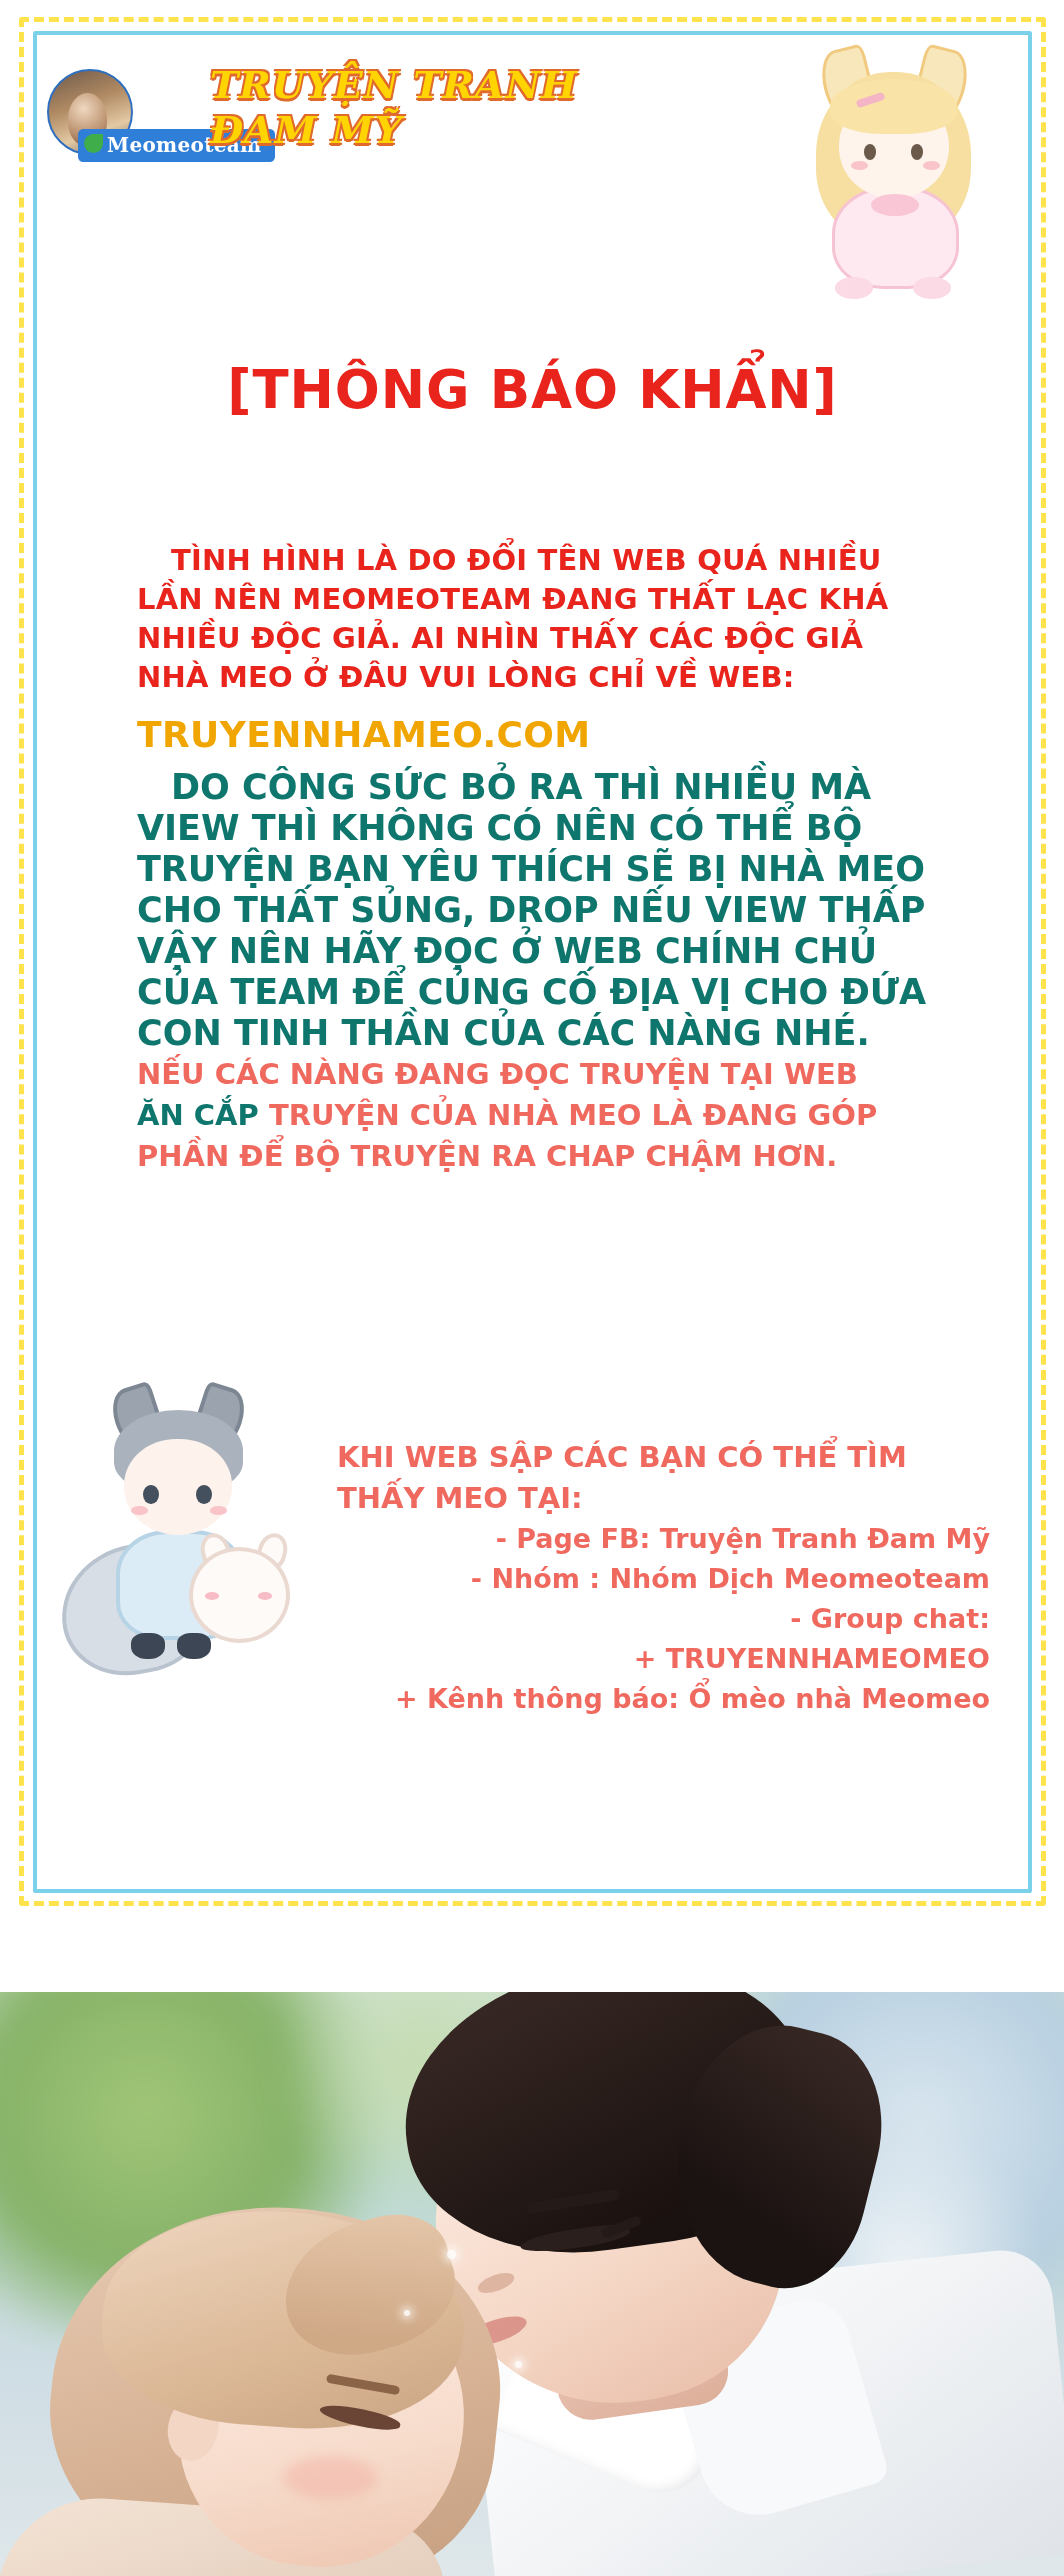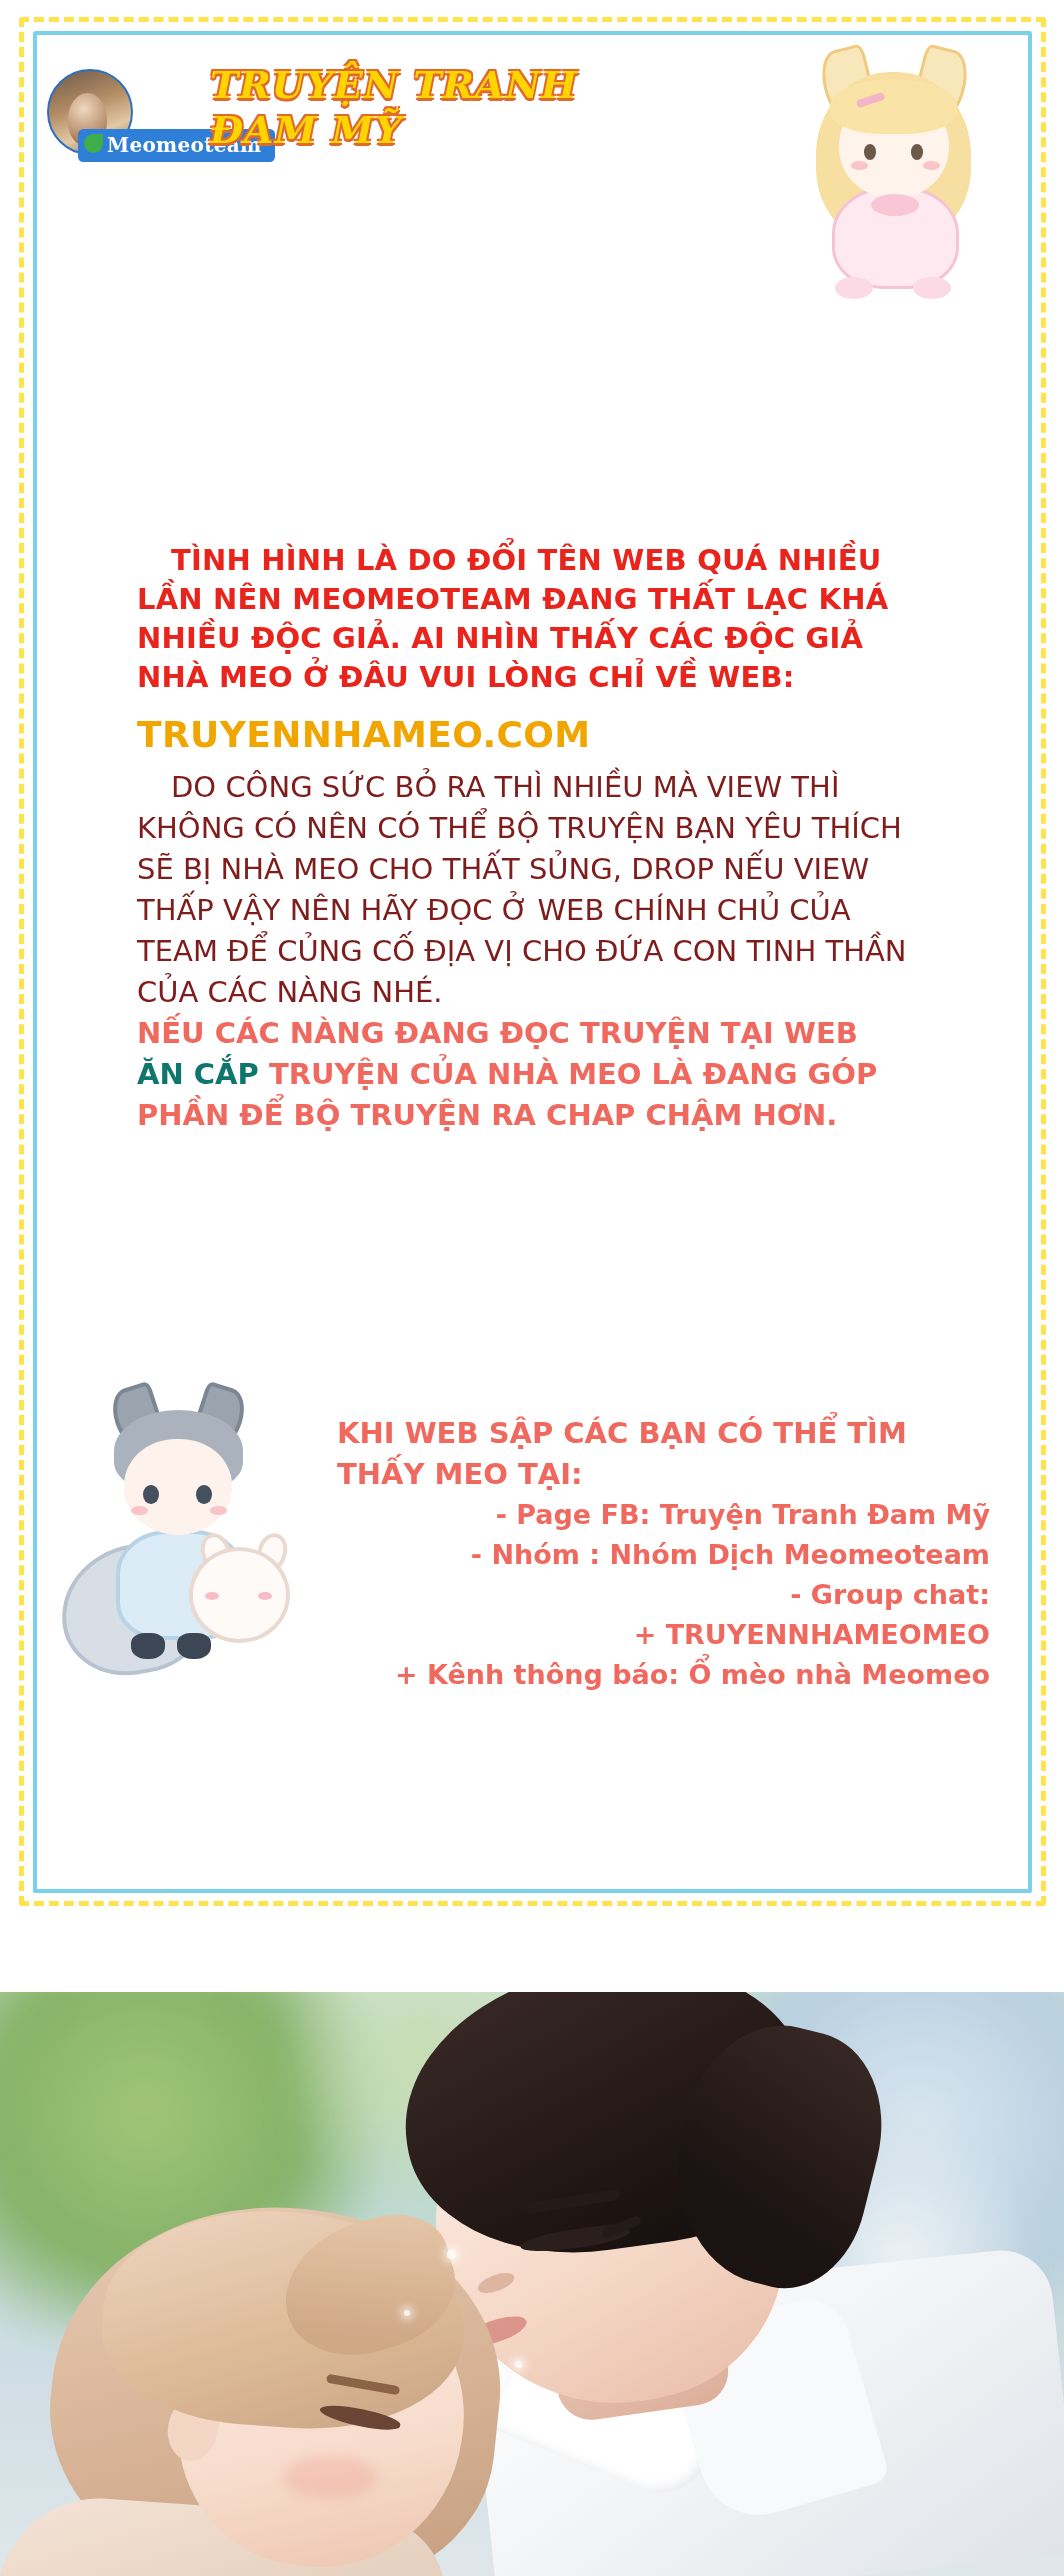--- a/index.html
+++ b/index.html
@@ -232,23 +232,23 @@
   }
   .site-link {
     color: #f0a500;
     font-weight: bold;
     font-size: 36px;
     line-height: 52px;
     margin: 12px 0 6px 0;
     letter-spacing: 0.4px;
   }
   .p-pink {
-    color: #7f1d1d;
-    font-weight: normal;
-    font-size: 29px;
+    color: #0f766e;
+    font-weight: bold;
+    font-size: 35px;
     line-height: 41px;
     text-transform: uppercase;
     text-indent: 34px;
   }
   .p-pink2 {
     color: #f0695f;
     font-weight: bold;
     font-size: 29px;
     line-height: 41px;
     text-transform: uppercase;
@@ -362,20 +362,21 @@
     left: 337px;
     top: 1413px;
     width: 653px;
   }
   .contact-head {
     color: #f0695f;
     font-weight: bold;
     font-size: 29px;
     line-height: 41px;
     text-transform: uppercase;
+    margin-top: 24px;
   }
   .contact-line {
     color: #f0695f;
     font-weight: bold;
     font-size: 27px;
     line-height: 40px;
     text-align: right;
   }
   .contact-line.caps {
     text-transform: uppercase;
@@ -630,20 +631,21 @@
     <div class="cg-face"></div>
     <div class="cg-fringe"></div>
     <div class="cg-hairclip"></div>
     <div class="cg-eye-l"></div>
     <div class="cg-eye-r"></div>
     <div class="cg-blush-l"></div>
     <div class="cg-blush-r"></div>
     <div class="cg-bow"></div>
   </div>
 
+  <div class="headline">[THÔNG BÁO KHẨN]</div>
 
   <div class="body-block">
     <div class="p-red">Tình hình là do đổi tên web quá nhiều lần nên Meomeoteam đang thất lạc khá nhiều độc giả. Ai nhìn thấy các độc giả nhà Meo ở đâu vui lòng chỉ về web:</div>
     <div class="site-link">TRUYENNHAMEO.COM</div>
     <div class="p-pink">Do công sức bỏ ra thì nhiều mà view thì không có nên có thể bộ truyện bạn yêu thích sẽ bị nhà Meo cho thất sủng, drop nếu view thấp vậy nên hãy đọc ở web chính chủ của team để củng cố địa vị cho đứa con tinh thần của các nàng nhé.</div>
     <div class="p-pink2">
       <span>Nếu các nàng đang đọc truyện tại web</span><br>
       <span class="hl">ĂN CẮP</span>
       <span>truyện của nhà Meo là đang góp phần để bộ truyện ra chap chậm hơn.</span>
     </div>

